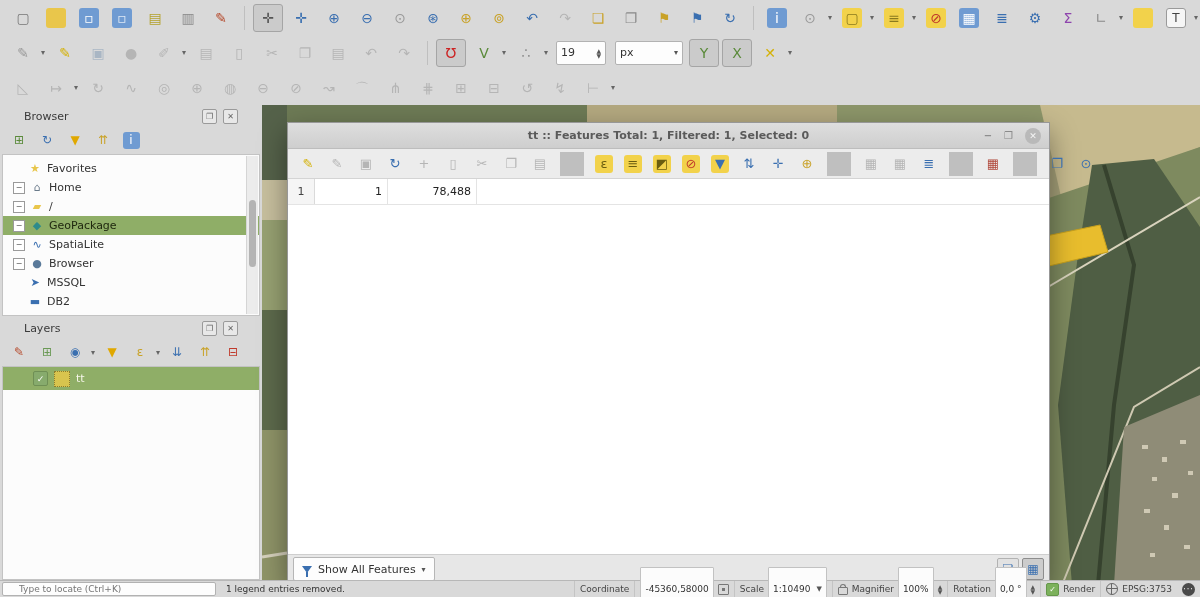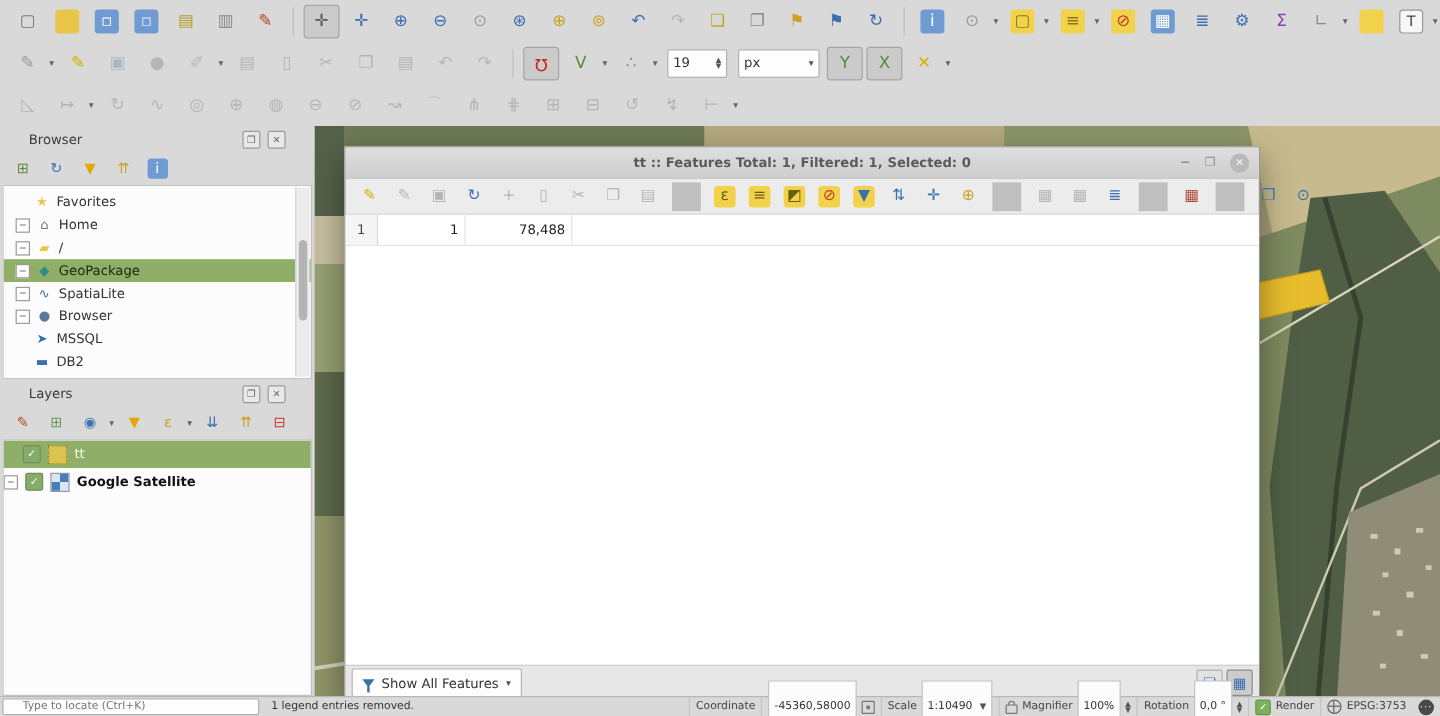--- a/index.html
+++ b/index.html
@@ -35,21 +35,21 @@
   .panel-toolbar .tb-glyph{width:17px;height:17px;font-size:12px}
   .tree{background:#fcfcfc;border:1px solid #c3c3c3;margin:1px 2px;position:relative;overflow:hidden}
   #browser-tree{height:156px;padding-top:4px}
   #layers-tree{flex:1}
   .tree-row{height:19px;display:flex;align-items:center;gap:5px;padding-left:10px;color:#333}
   .tree-row.selected{background:#8fae67;color:#20290f}
   .expander{width:10px;height:10px;flex:0 0 10px}
   .expander.expandable{border:1px solid #9a9a9a;background:#fff;display:flex;align-items:center;justify-content:center}
   .expander.expandable::before{content:"−";font-size:8px;color:#555;line-height:1}
   .tree-icon{width:14px;display:flex;justify-content:center;font-size:11px}
-  .layer-row{height:23px;display:flex;align-items:center;gap:6px;padding-left:0}
+  .layer-row{height:23px;display:flex;align-items:center;gap:6px;padding-left:14px}
   .layer-row.selected{background:#8fae67}
   .layer-row.selected .layer-label{color:#f6f6ea}
   .layer-label.bold{font-weight:bold;color:#111}
   .checkbox{width:13px;height:13px;background:#87ab6d;border:1px solid #6f8f55;border-radius:2px;color:#fff;font-size:9px;display:flex;align-items:center;justify-content:center;flex:0 0 13px}
   .checkbox::before{content:"✓"}
   .swatch{width:14px;height:14px;background:#d8c44e;border:1px dotted #8a7d2f;flex:0 0 14px}
   .swatch.checker{border:1px solid #8899aa;background:conic-gradient(#4a7ebb 0 25%,#dce6f2 0 50%,#4a7ebb 0 75%,#dce6f2 0)}
   .vscroll{position:absolute;right:1px;top:1px;bottom:1px;width:11px;background:#ececec;border-left:1px solid #d5d5d5}
   .vthumb{position:absolute;left:2px;right:2px;top:28%;height:42%;background:#b4b4b4;border-radius:4px}
 
@@ -509,26 +509,20 @@
       </div>
     <div class="tree" id="layers-tree">
       <div>
 
       <div class="layer-row selected">
             <span class="expander"></span>
             <span class="checkbox"></span>
             <span class="swatch" style="background-color: rgb(216, 196, 78);"></span>
             <span class="layer-label">tt</span>
           </div>
-          <div class="layer-row">
-            <span class="expander expandable"></span>
-            <span class="checkbox"></span>
-            <span class="swatch checker"></span>
-            <span class="layer-label bold">Google Satellite</span>
-          </div>
         </div>
     </div>
   </div>
 
   <div class="dialog">
     <div class="dlg-title">
       <span>tt :: Features Total: 1, Filtered: 1, Selected: 0</span>
       <span class="dlg-btns">
         <span class="dlg-btn">−</span>
         <span class="dlg-btn">❐</span>

